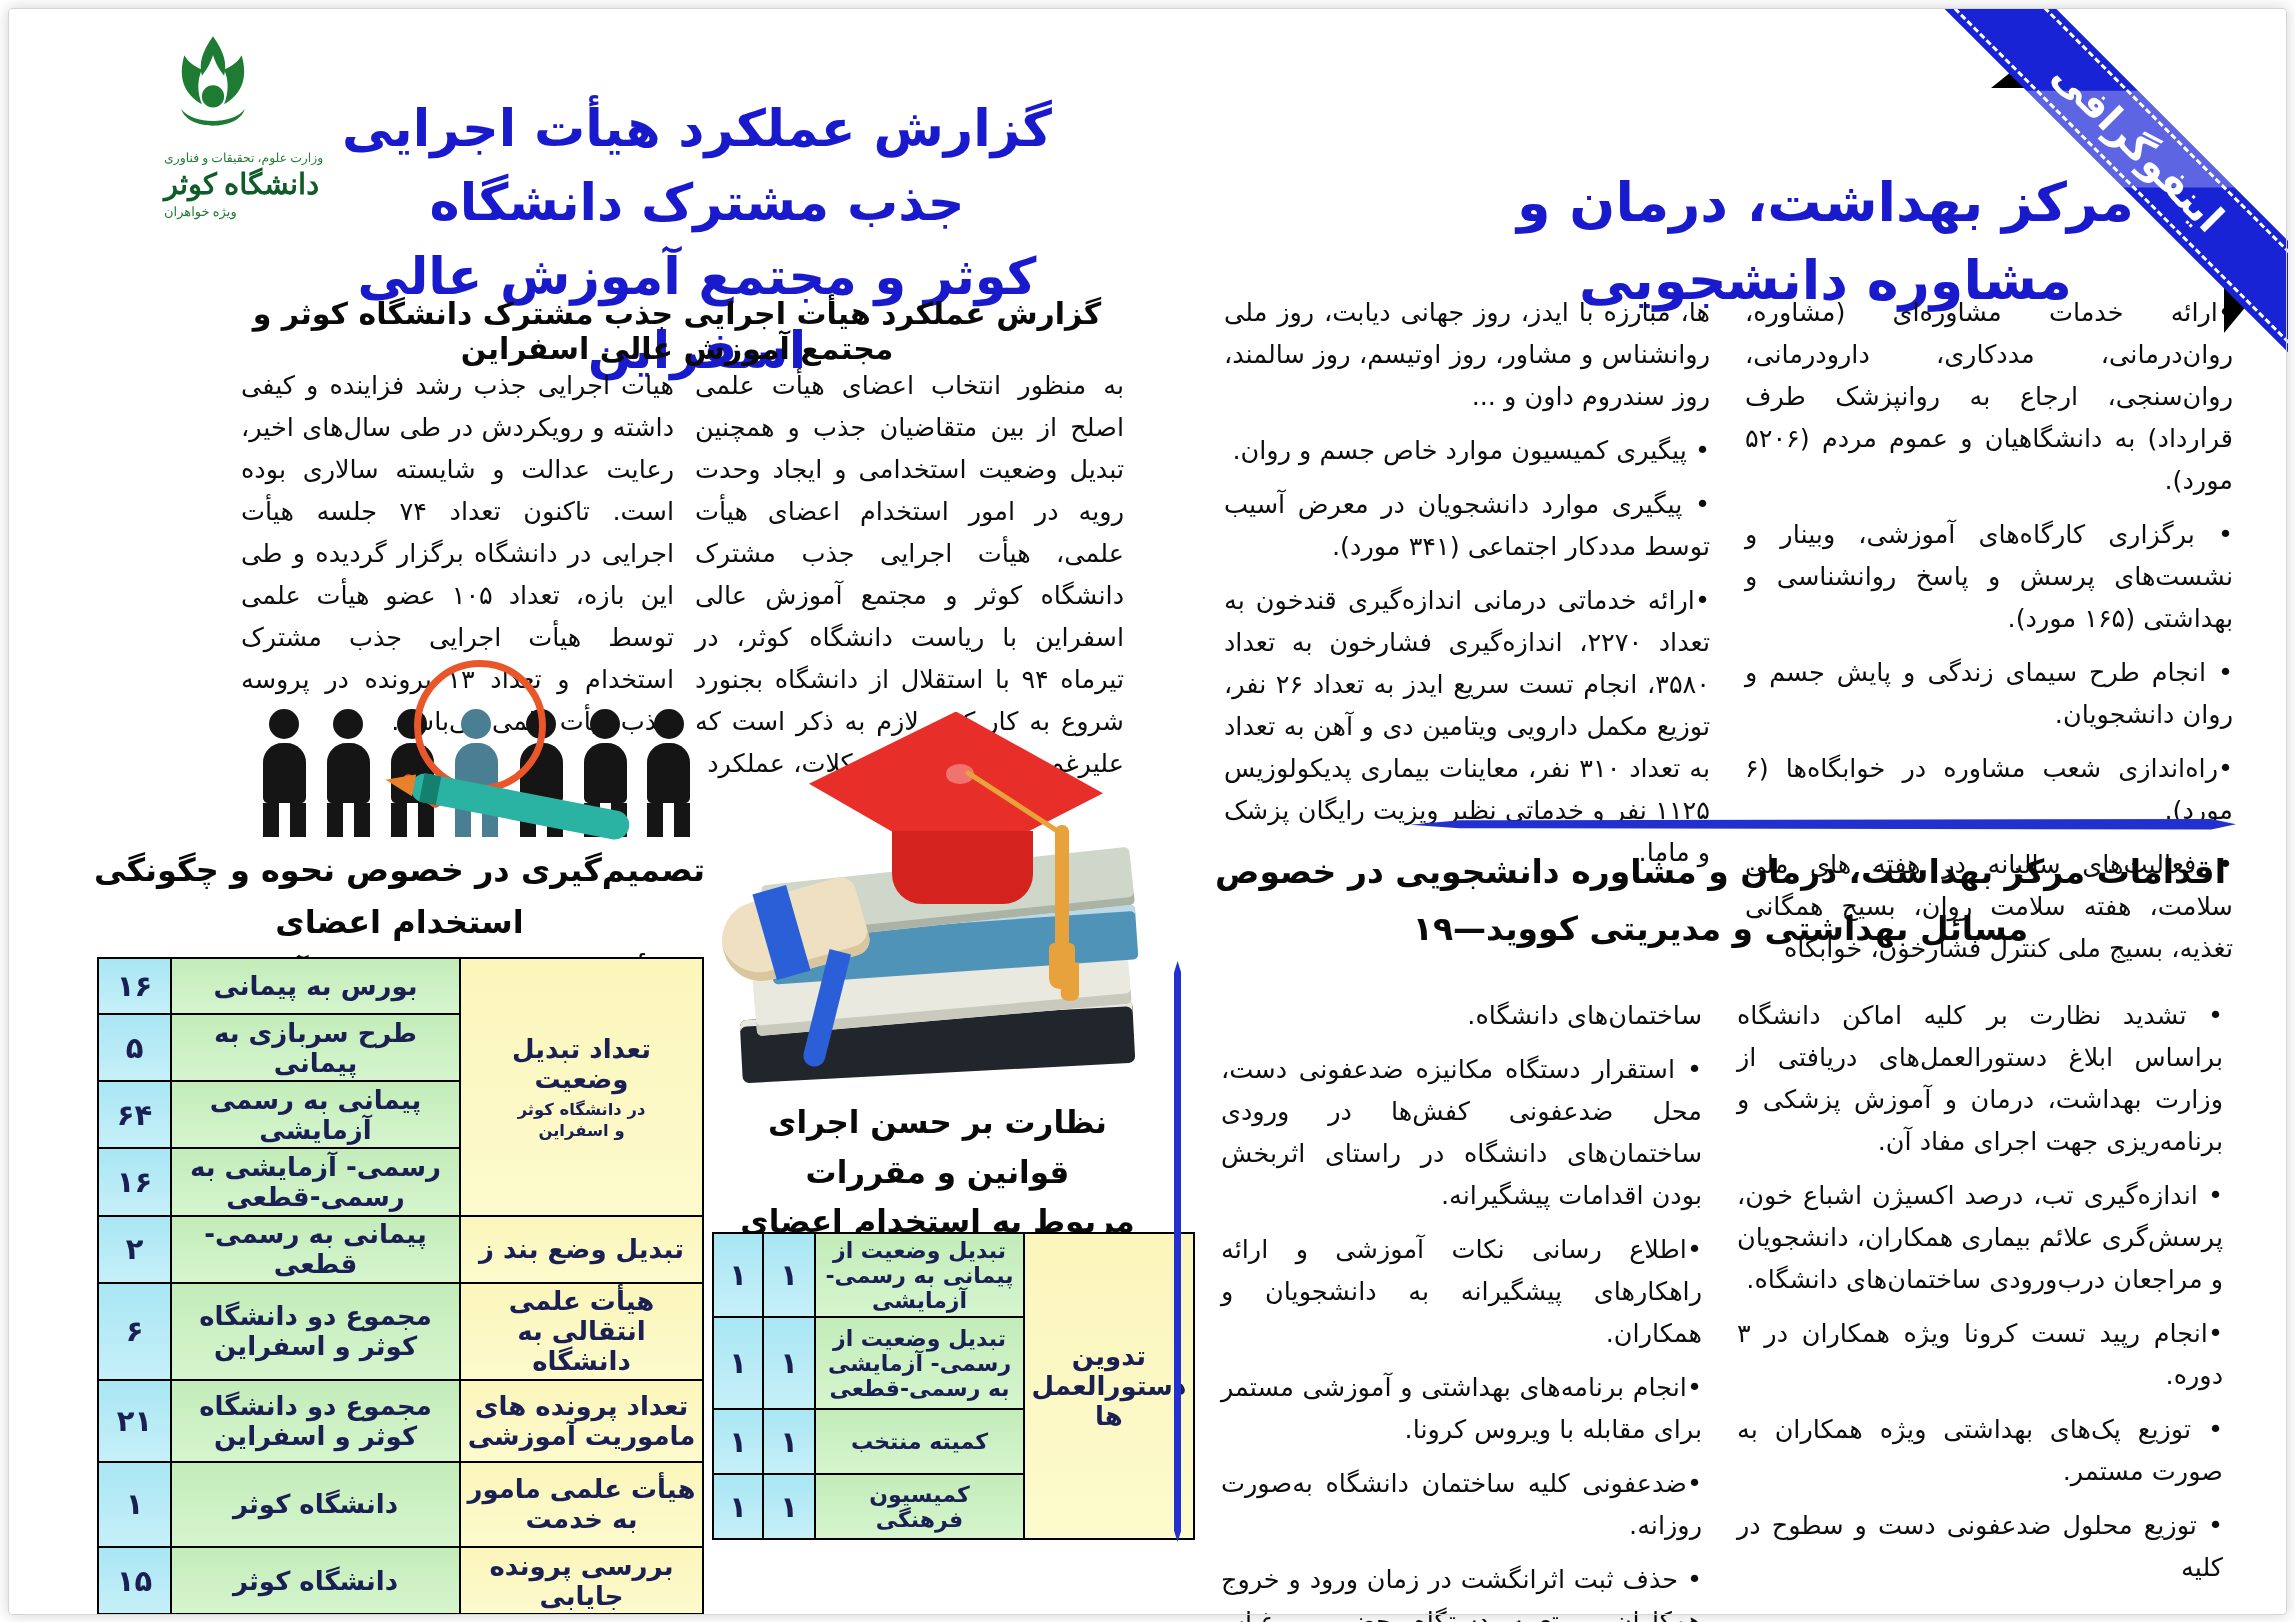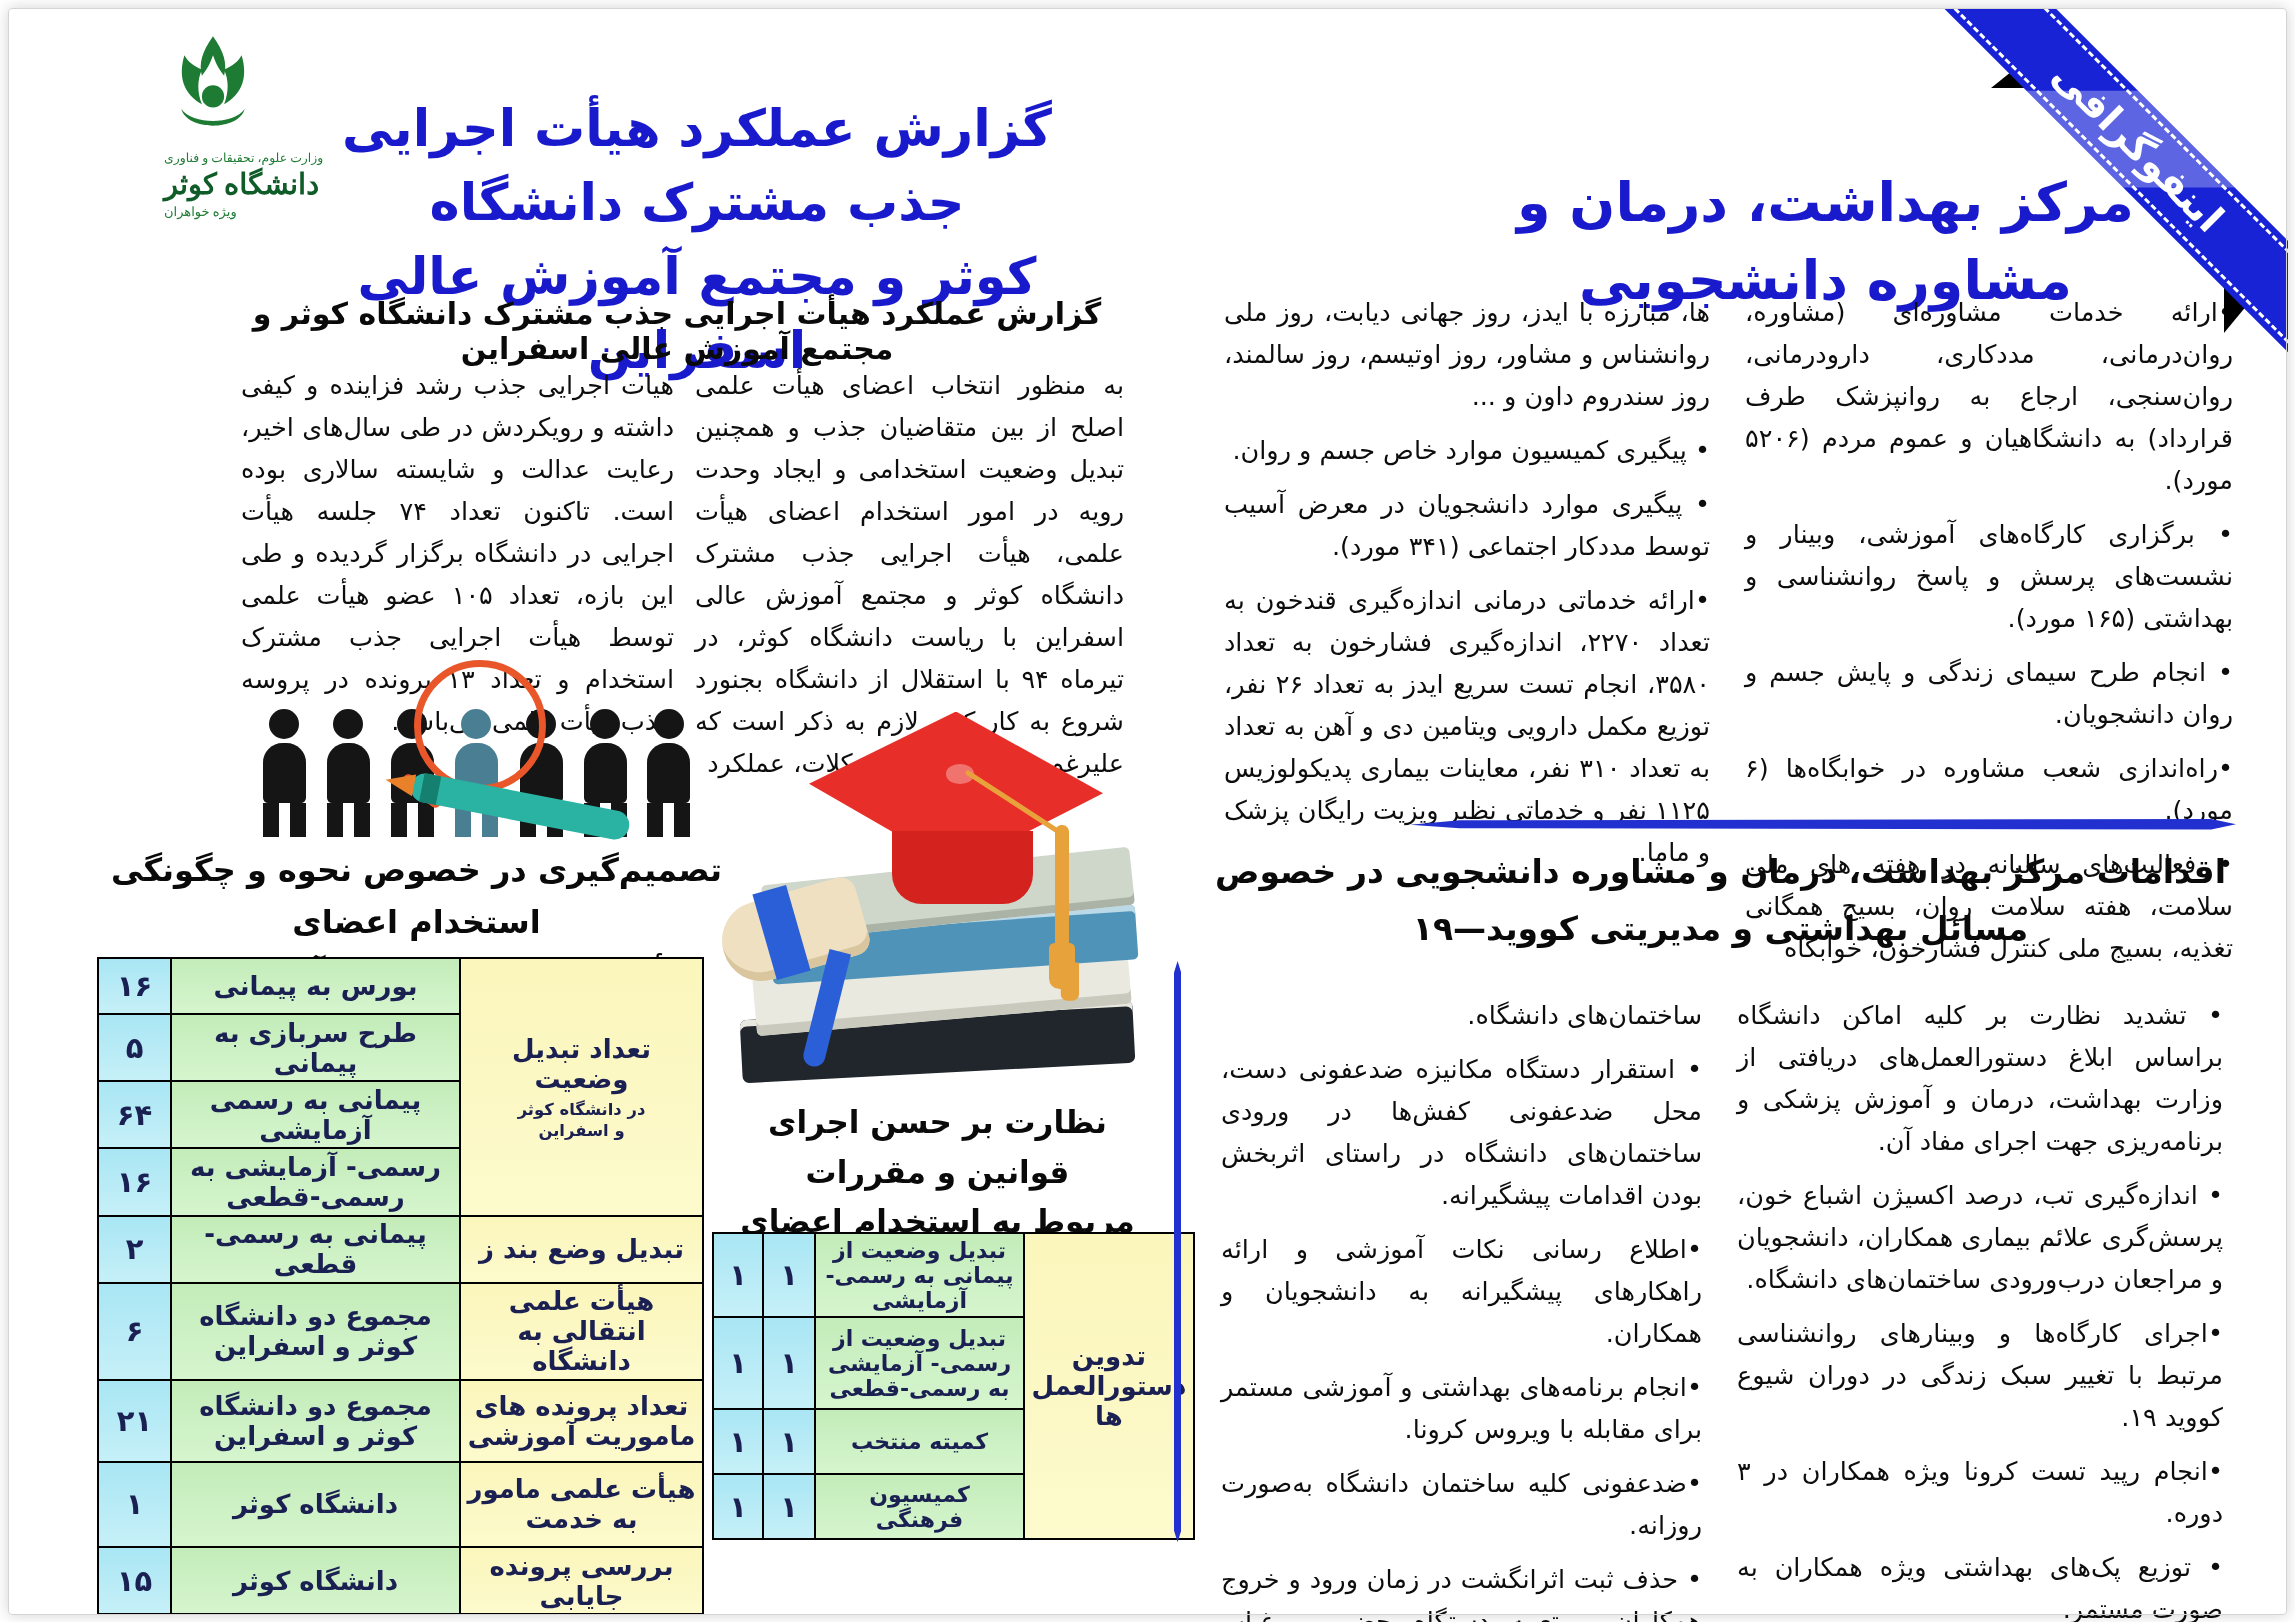--- a/index.html
+++ b/index.html
@@ -15,21 +15,21 @@
   .bp{margin:12px;text-align:justify;}
   
   .logo-box{left:164px;top:33px;width:216px;text-align:left;font-family:Liberation Serif, serif;}
   .logo-ministry{font-size:12.4px;color:#1e7b33;margin-top:3.9px;}
   .logo-univ{font-size:29px;color:#0f5c28;font-weight:bold;margin-top:1.3px;}
   .logo-note{font-size:13px;color:#1e7b33;margin-top:2.6px;}
   .l-title{left:275px;top:92px;width:844px;font-size:51px;}
   .l-subtitle{left:232px;top:296px;width:890px;font-size:30px;text-align:center;}
   .l-body-right{left:695px;top:364px;width:429px;}
   .l-body-left{left:241px;top:364px;width:433px;}
-  .decision-heading{left:109px;top:845px;width:615px;font-size:32px;line-height:1.62;text-align:center;}
+  .decision-heading{left:92px;top:845px;width:615px;font-size:32px;line-height:1.62;text-align:center;}
   .supervision-heading{left:715px;top:1098px;width:445px;font-size:31px;line-height:1.6;}
   
   table{border-collapse:collapse;}
   td{border:2.6px solid #000;vertical-align:middle;text-align:center;
      font-size:26px;font-weight:bold;color:#1a2052;padding:2.6px 6.5px;}
   .cell-num{background:linear-gradient(#a9e6f4,#c6f0f8);font-size:29px;}
   .cell-label{background:linear-gradient(#c3ecb9,#d6f5ce);}
   .cell-cat{background:linear-gradient(#fbf6bb,#fdfacd);}
   .cat-sub{font-size:16.4px;font-weight:bold;margin-top:6.5px;}
   .status-table{left:97px;top:957px;}
@@ -313,21 +313,20 @@
   <div class="abs divider-v"></div>
 
   <div class="abs black-heading covid-heading">
     <div>اقدامات مرکز بهداشت، درمان و مشاوره دانشجویی در خصوص</div>
     <div>مسائل بهداشتی و مدیریتی کووید—۱۹</div>
   </div>
 
   <div class="abs body-col covid-right">
       <p class="bp">• تشدید نظارت بر کلیه اماکن دانشگاه براساس ابلاغ دستورالعمل‌های دریافتی از وزارت بهداشت، درمان و آموزش پزشکی و برنامه‌ریزی جهت اجرای مفاد آن.</p>
       <p class="bp">• اندازه‌گیری تب، درصد اکسیژن اشباع خون، پرسش‌گری علائم بیماری همکاران، دانشجویان و مراجعان درب‌ورودی ساختمان‌های دانشگاه.</p>
-      <p class="bp">•اجرای کارگاه‌ها و وبینارهای روانشناسی مرتبط با تغییر سبک زندگی در دوران شیوع کووید ۱۹.</p>
       <p class="bp">•انجام رپید تست کرونا ویژه همکاران در ۳ دوره.</p>
       <p class="bp">• توزیع پک‌های بهداشتی ویژه همکاران به صورت مستمر.</p>
       <p class="bp">• توزیع محلول ضدعفونی دست و سطوح در کلیه</p>
     </div>
   <div class="abs body-col covid-left">
       <p class="bp">ساختمان‌های دانشگاه.</p>
       <p class="bp">• استقرار دستگاه مکانیزه ضدعفونی دست، محل ضدعفونی کفش‌ها در ورودی ساختمان‌های دانشگاه در راستای اثربخش بودن اقدامات پیشگیرانه.</p>
       <p class="bp">•اطلاع رسانی نکات آموزشی و ارائه راهکارهای پیشگیرانه به دانشجویان و همکاران.</p>
       <p class="bp">•انجام برنامه‌های بهداشتی و آموزشی مستمر برای مقابله با ویروس کرونا.</p>
       <p class="bp">•ضدعفونی کلیه ساختمان دانشگاه به‌صورت روزانه.</p>

